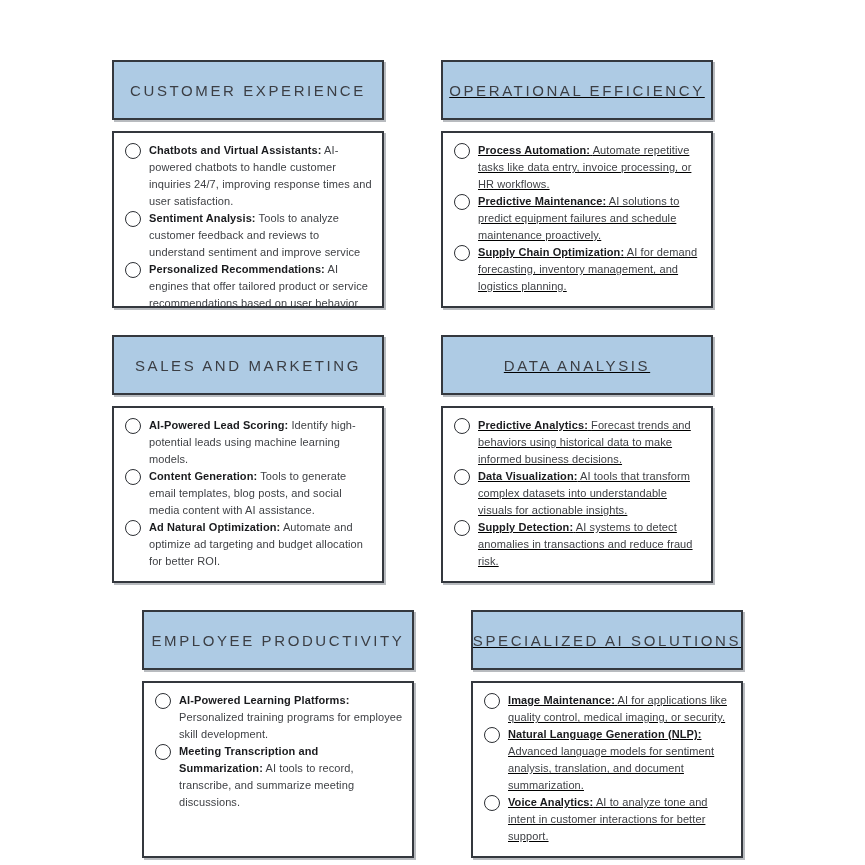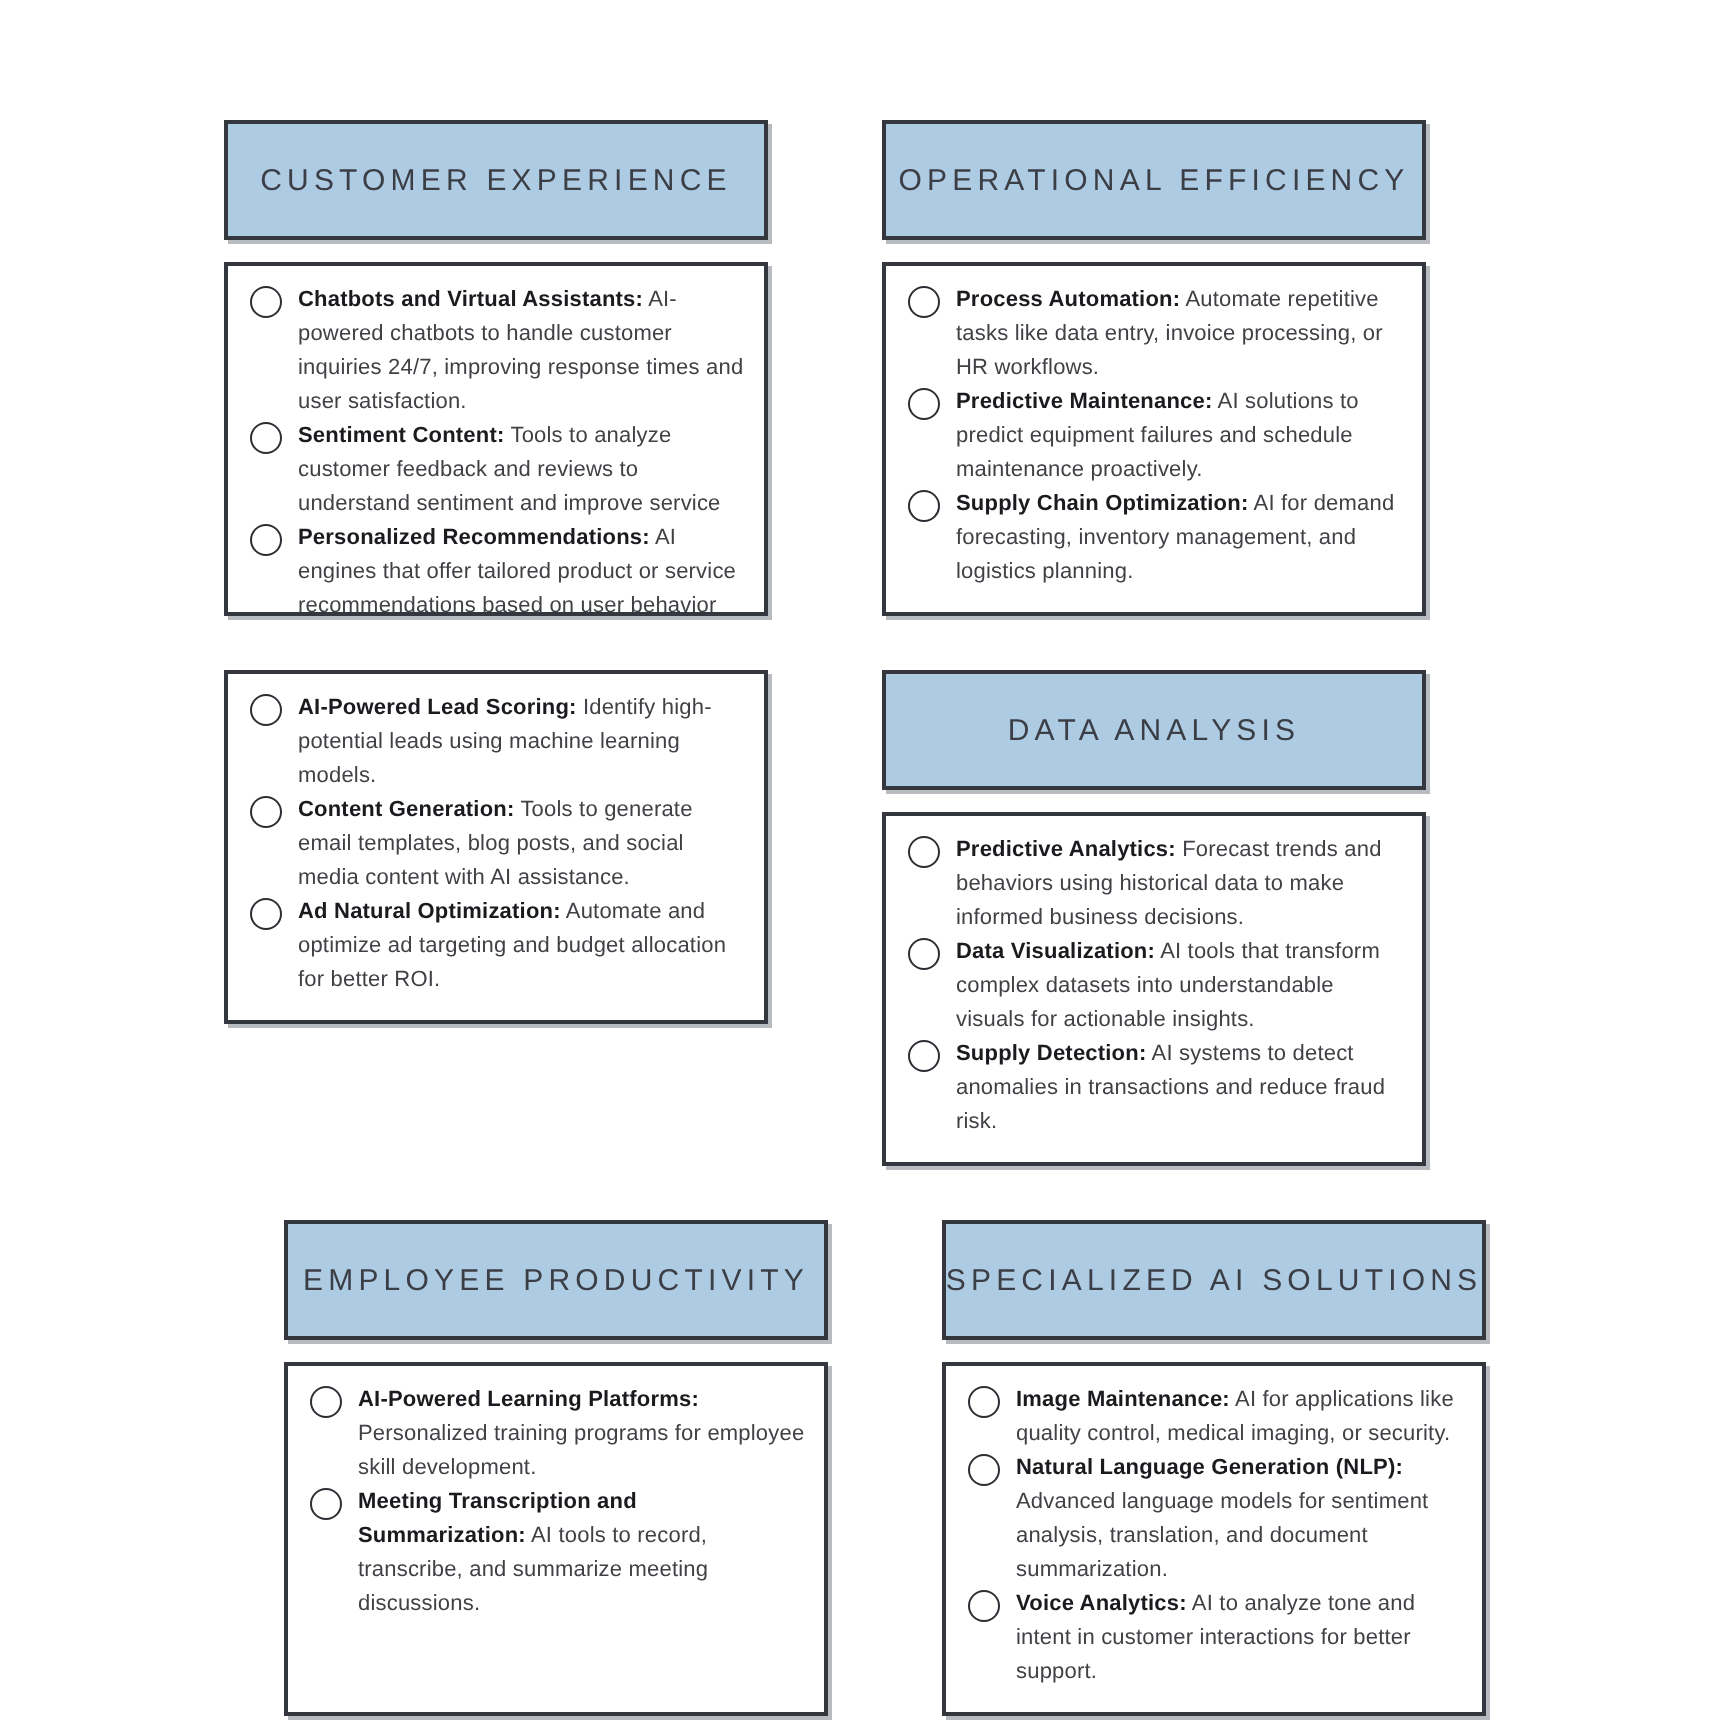--- a/index.html
+++ b/index.html
@@ -13,21 +13,21 @@
   * { margin: 0; padding: 0; box-sizing: border-box; }
   html, body { background: var(--page-bg); }
   body {
     width: 865px; height: 865px;
     position: relative;
     font-family: "Liberation Sans", "DejaVu Sans", sans-serif;
     overflow: hidden;
   }
   .section { position: absolute; width: 272px; }
   .col-l { left: 112px; }
-  .col-r { left: 441px; }
+  .col-r { left: 441px; text-decoration: underline; }
   .row-1 { top: 60px; }
   .row-2 { top: 335px; }
   .row-3 { top: 610px; margin-left: 30px; }
 
   .hdr {
     height: 60px;
     background: var(--header-fill);
     border: 2px solid var(--box-border);
     box-shadow: 2px 2px 0 rgba(125,131,139,0.55);
     display: flex; align-items: center; justify-content: center;
@@ -78,21 +78,21 @@
   <header class="hdr">
     <h2>CUSTOMER EXPERIENCE</h2>
   </header>
   <div class="content">
     <div class="item">
       <span class="circle"></span>
       <p class="txt"><strong>Chatbots and Virtual Assistants:</strong> <span>AI-powered chatbots to handle customer inquiries 24/7, improving response times and user satisfaction.</span></p>
     </div>
     <div class="item">
       <span class="circle"></span>
-      <p class="txt"><strong>Sentiment Content:</strong> <span>Tools to analyze customer feedback and reviews to understand sentiment and improve service</span></p>
+      <p class="txt"><strong>Sentiment Analysis:</strong> <span>Tools to analyze customer feedback and reviews to understand sentiment and improve service</span></p>
     </div>
     <div class="item">
       <span class="circle"></span>
       <p class="txt"><strong>Personalized Recommendations:</strong> <span>AI engines that offer tailored product or service recommendations based on user behavior and preferences..</span></p>
     </div>
   </div>
 </section>
 
 <section class="section col-r row-1">
   <header class="hdr">
@@ -108,20 +108,23 @@
       <p class="txt"><strong>Predictive Maintenance:</strong> <span>AI solutions to predict equipment failures and schedule maintenance proactively.</span></p>
     </div>
     <div class="item">
       <span class="circle"></span>
       <p class="txt"><strong>Supply Chain Optimization:</strong> <span>AI for demand forecasting, inventory management, and logistics planning.</span></p>
     </div>
   </div>
 </section>
 
 <section class="section col-l row-2">
+  <header class="hdr">
+    <h2>SALES AND MARKETING</h2>
+  </header>
   <div class="content">
     <div class="item">
       <span class="circle"></span>
       <p class="txt"><strong>AI-Powered Lead Scoring:</strong> <span>Identify high-potential leads using machine learning models.</span></p>
     </div>
     <div class="item">
       <span class="circle"></span>
       <p class="txt"><strong>Content Generation:</strong> <span>Tools to generate email templates, blog posts, and social media content with AI assistance.</span></p>
     </div>
     <div class="item">

